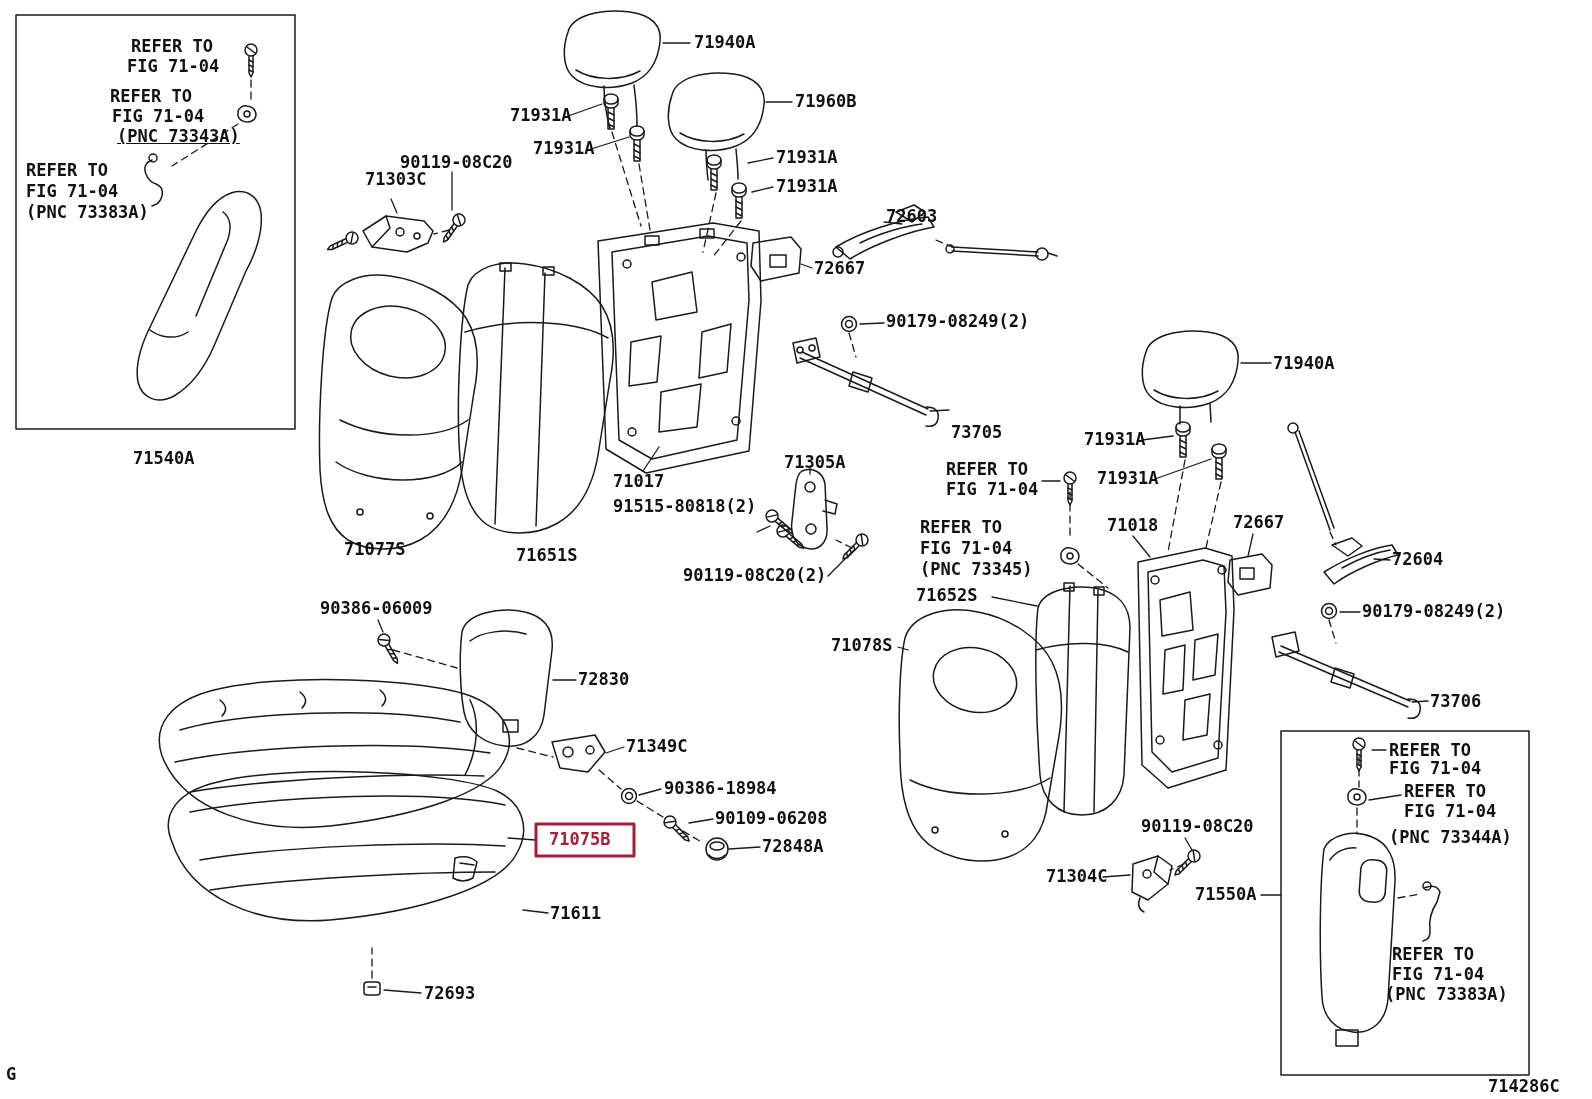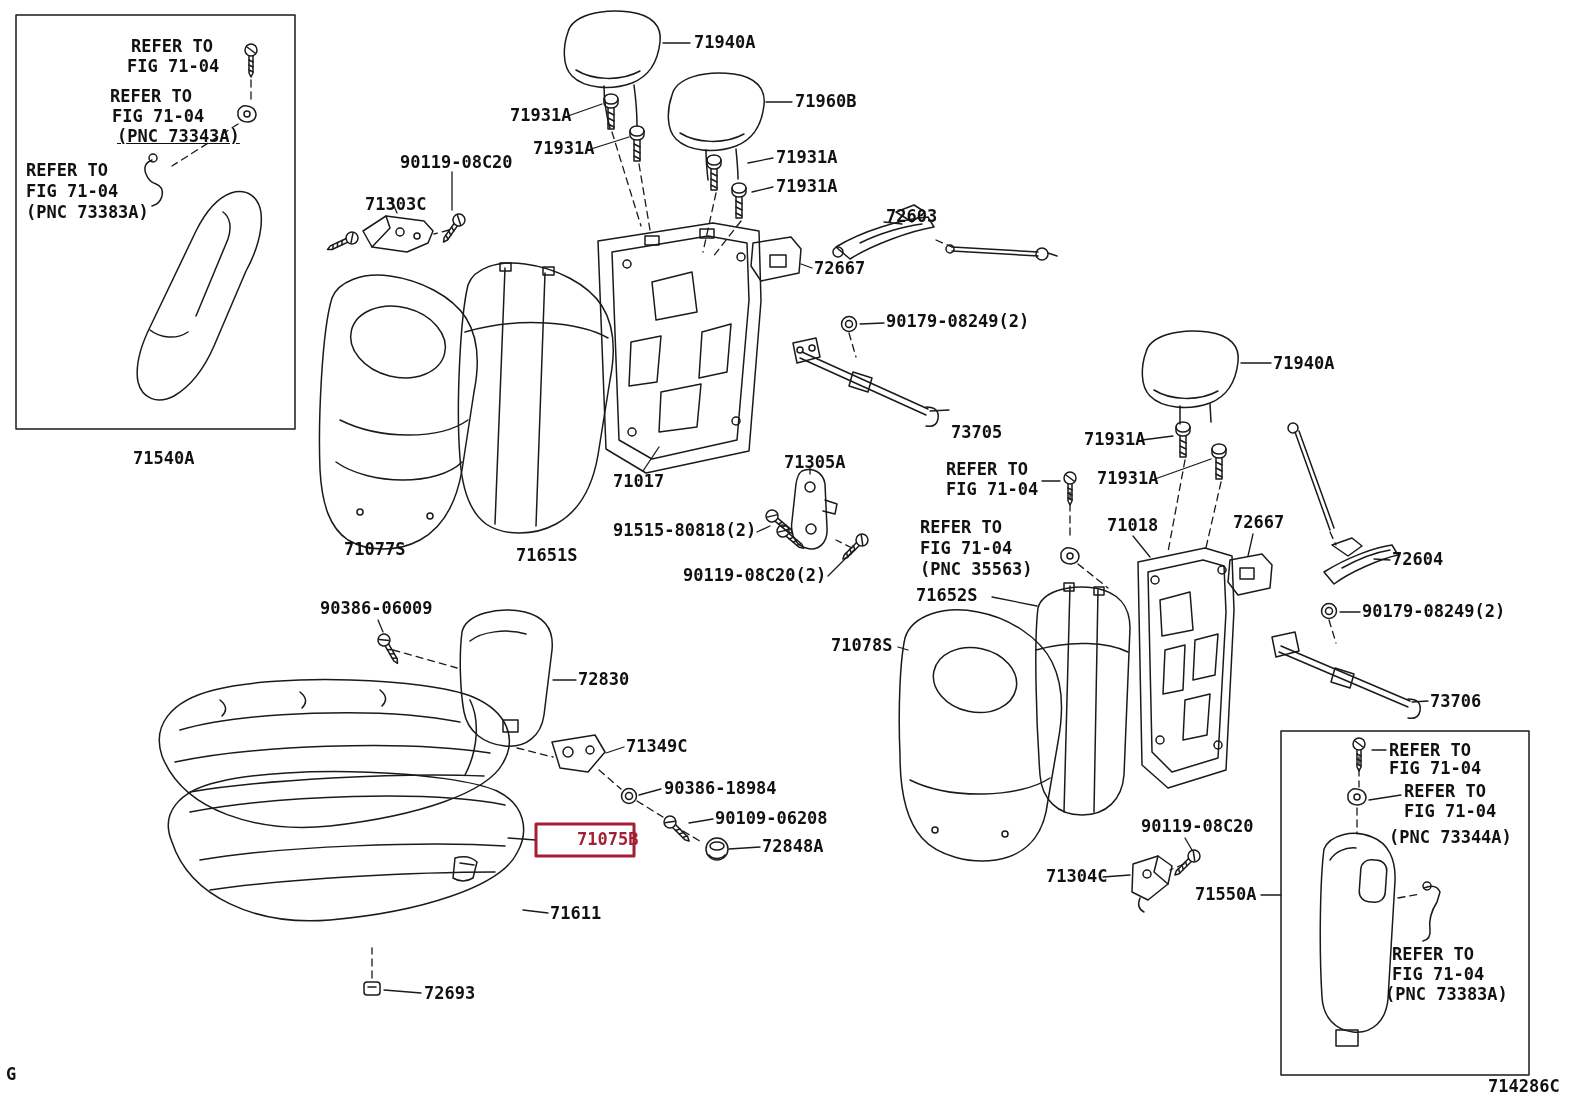--- a/index.html
+++ b/index.html
@@ -360,47 +360,47 @@
       <div class="lbl note" style="left: 26px; top: 183px;">FIG 71-04</div>
       <div class="lbl note" style="left: 26px; top: 204px;">(PNC 73383A)</div>
       <div class="lbl" style="left: 133px; top: 450px;">71540A</div>
       <div class="lbl" style="left: 694px; top: 34px;">71940A</div>
       <div class="lbl" style="left: 795px; top: 93px;">71960B</div>
       <div class="lbl" style="left: 510px; top: 107px;">71931A</div>
       <div class="lbl" style="left: 533px; top: 140px;">71931A</div>
       <div class="lbl" style="left: 776px; top: 149px;">71931A</div>
       <div class="lbl" style="left: 776px; top: 178px;">71931A</div>
       <div class="lbl" style="left: 400px; top: 154px;">90119-08C20</div>
-      <div class="lbl" style="left: 365px; top: 196px;">71303C</div>
+      <div class="lbl" style="left: 365px; top: 171px;">71303C</div>
       <div class="lbl" style="left: 886px; top: 208px;">72603</div>
       <div class="lbl" style="left: 814px; top: 260px;">72667</div>
       <div class="lbl" style="left: 886px; top: 313px;">90179-08249(2)</div>
       <div class="lbl" style="left: 951px; top: 424px;">73705</div>
       <div class="lbl" style="left: 613px; top: 473px;">71017</div>
       <div class="lbl" style="left: 784px; top: 454px;">71305A</div>
-      <div class="lbl" style="left: 613px; top: 522px;">91515-80818(2)</div>
+      <div class="lbl" style="left: 613px; top: 498px;">91515-80818(2)</div>
       <div class="lbl" style="left: 683px; top: 567px;">90119-08C20(2)</div>
       <div class="lbl" style="left: 344px; top: 541px;">71077S</div>
       <div class="lbl" style="left: 516px; top: 547px;">71651S</div>
       <div class="lbl" style="left: 320px; top: 600px;">90386-06009</div>
       <div class="lbl" style="left: 578px; top: 671px;">72830</div>
       <div class="lbl" style="left: 626px; top: 738px;">71349C</div>
       <div class="lbl" style="left: 664px; top: 780px;">90386-18984</div>
       <div class="lbl" style="left: 715px; top: 810px;">90109-06208</div>
       <div class="lbl" style="left: 762px; top: 838px;">72848A</div>
-      <div class="lbl hl" style="left: 549px; top: 831px; margin-left: 28px;">71075B</div>
+      <div class="lbl hl" style="left: 549px; top: 831px;">71075B</div>
       <div class="lbl" style="left: 550px; top: 905px;">71611</div>
       <div class="lbl" style="left: 424px; top: 985px;">72693</div>
       <div class="lbl note" style="left: 946px; top: 461px;">REFER TO</div>
       <div class="lbl note" style="left: 946px; top: 481px;">FIG 71-04</div>
       <div class="lbl" style="left: 1084px; top: 431px;">71931A</div>
       <div class="lbl" style="left: 1097px; top: 470px;">71931A</div>
       <div class="lbl note" style="left: 920px; top: 519px;">REFER TO</div>
       <div class="lbl note" style="left: 920px; top: 540px;">FIG 71-04</div>
-      <div class="lbl note" style="left: 920px; top: 561px;">(PNC 35563)</div>
+      <div class="lbl note" style="left: 920px; top: 561px;">(PNC 73345)</div>
       <div class="lbl" style="left: 1107px; top: 517px;">71018</div>
       <div class="lbl" style="left: 1233px; top: 514px;">72667</div>
       <div class="lbl" style="left: 1392px; top: 551px; text-align: right;">72604</div>
       <div class="lbl" style="left: 1362px; top: 603px;">90179-08249(2)</div>
       <div class="lbl" style="left: 1430px; top: 693px;">73706</div>
       <div class="lbl" style="left: 916px; top: 587px;">71652S</div>
       <div class="lbl" style="left: 831px; top: 637px;">71078S</div>
       <div class="lbl" style="left: 1273px; top: 355px;">71940A</div>
       <div class="lbl" style="left: 1141px; top: 818px;">90119-08C20</div>
       <div class="lbl" style="left: 1046px; top: 868px;">71304C</div>

